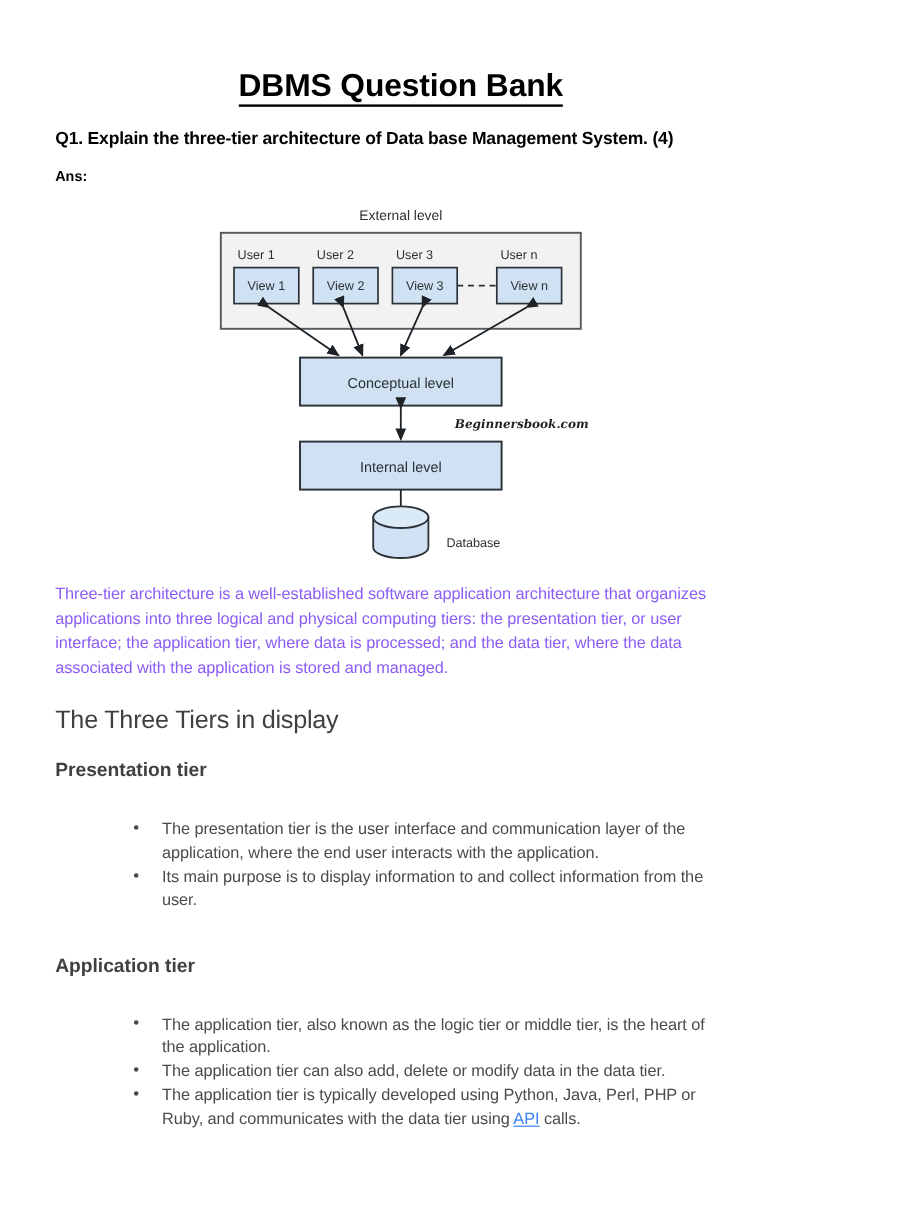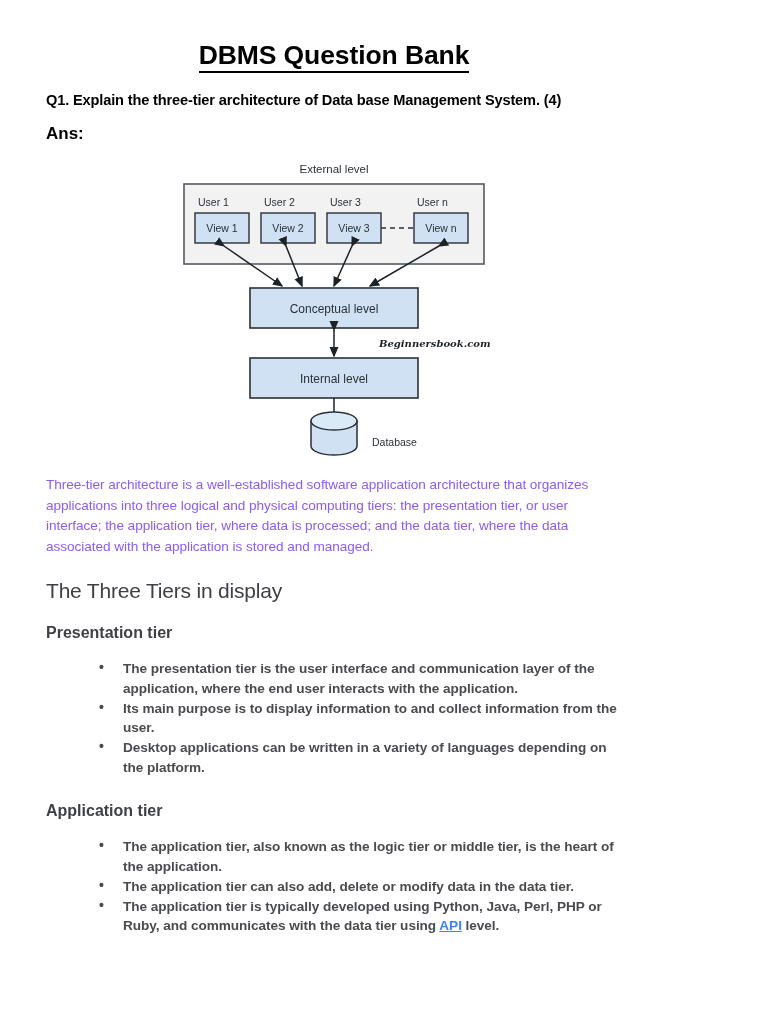--- a/index.html
+++ b/index.html
@@ -13,21 +13,21 @@
     font-family: "Liberation Sans", sans-serif;
     color: #3f4043;
     position: relative;
     overflow: hidden;
   }
 
   .page {
     width: 668px;
     height: 1024px;
     box-sizing: border-box;
-    padding: 0 46px;
+    padding: 16px 46px;
     position: relative;
   }
 
   
   .doc-title {
     margin: 0;
     padding-top: 40px;
     text-align: center;
     font-size: 26.5px;
     font-weight: bold;
@@ -44,21 +44,21 @@
     margin: 0;
     padding-top: 21px;
     font-size: 14.6px;
     font-weight: bold;
     color: #000000;
     letter-spacing: -0.15px;
   }
   .ans-label {
     margin: 0;
     padding-top: 16px;
-    font-size: 17px;
+    font-size: 12px;
     font-weight: bold;
     color: #000000;
   }
 
   
   .figure {
     margin: 0;
     padding-top: 14px;
     display: flex;
     justify-content: center;
@@ -89,25 +89,24 @@
   .sub-head {
     margin: 0;
     padding-top: 21px;
     font-size: 16px;
     font-weight: bold;
     color: #3f4043;
   }
 
   
   ul.bullets {
-    margin: 4px;
+    margin: 16px;
     padding-top: 13px;
     padding-left: 49px;
     list-style: none;
-    font-weight: bold;
   }
   ul.bullets li {
     position: relative;
     font-size: 13.6px;
     line-height: 19.5px;
     color: #4a4b4e;
     padding-left: 24px;
     margin-bottom: 0.5px;
     letter-spacing: -0.05px;
   }
@@ -196,24 +195,23 @@
 
   <p class="body-para">Three-tier architecture is a well-established software application architecture that organizes applications into three logical and physical computing tiers: the presentation tier, or user interface; the application tier, where data is processed; and the data tier, where the data associated with the application is stored and managed.</p>
 
   <h2 class="sec-head">The Three Tiers in display</h2>
 
   <h3 class="sub-head">Presentation tier</h3>
 
   <ul class="bullets">
     <li>The presentation tier is the user interface and communication layer of the application, where the end user interacts with the application.</li>
     <li>Its main purpose is to display information to and collect information from the user.</li>
-    <li>Desktop applications can be written in a variety of languages depending on the platform.</li>
   </ul>
 
   <h3 class="sub-head">Application tier</h3>
 
   <ul class="bullets">
     <li>The application tier, also known as the logic tier or middle tier, is the heart of the application.</li>
     <li>The application tier can also add, delete or modify data in the data tier.</li>
-    <li><span>The application tier is typically developed using Python, Java, Perl, PHP or Ruby, and communicates with the data tier using </span><a class="link" href="#">API</a><span> level.</span></li>
+    <li><span>The application tier is typically developed using Python, Java, Perl, PHP or Ruby, and communicates with the data tier using </span><a class="link" href="#">API</a><span> calls.</span></li>
   </ul>
 
 </div>
 
 </body></html>

